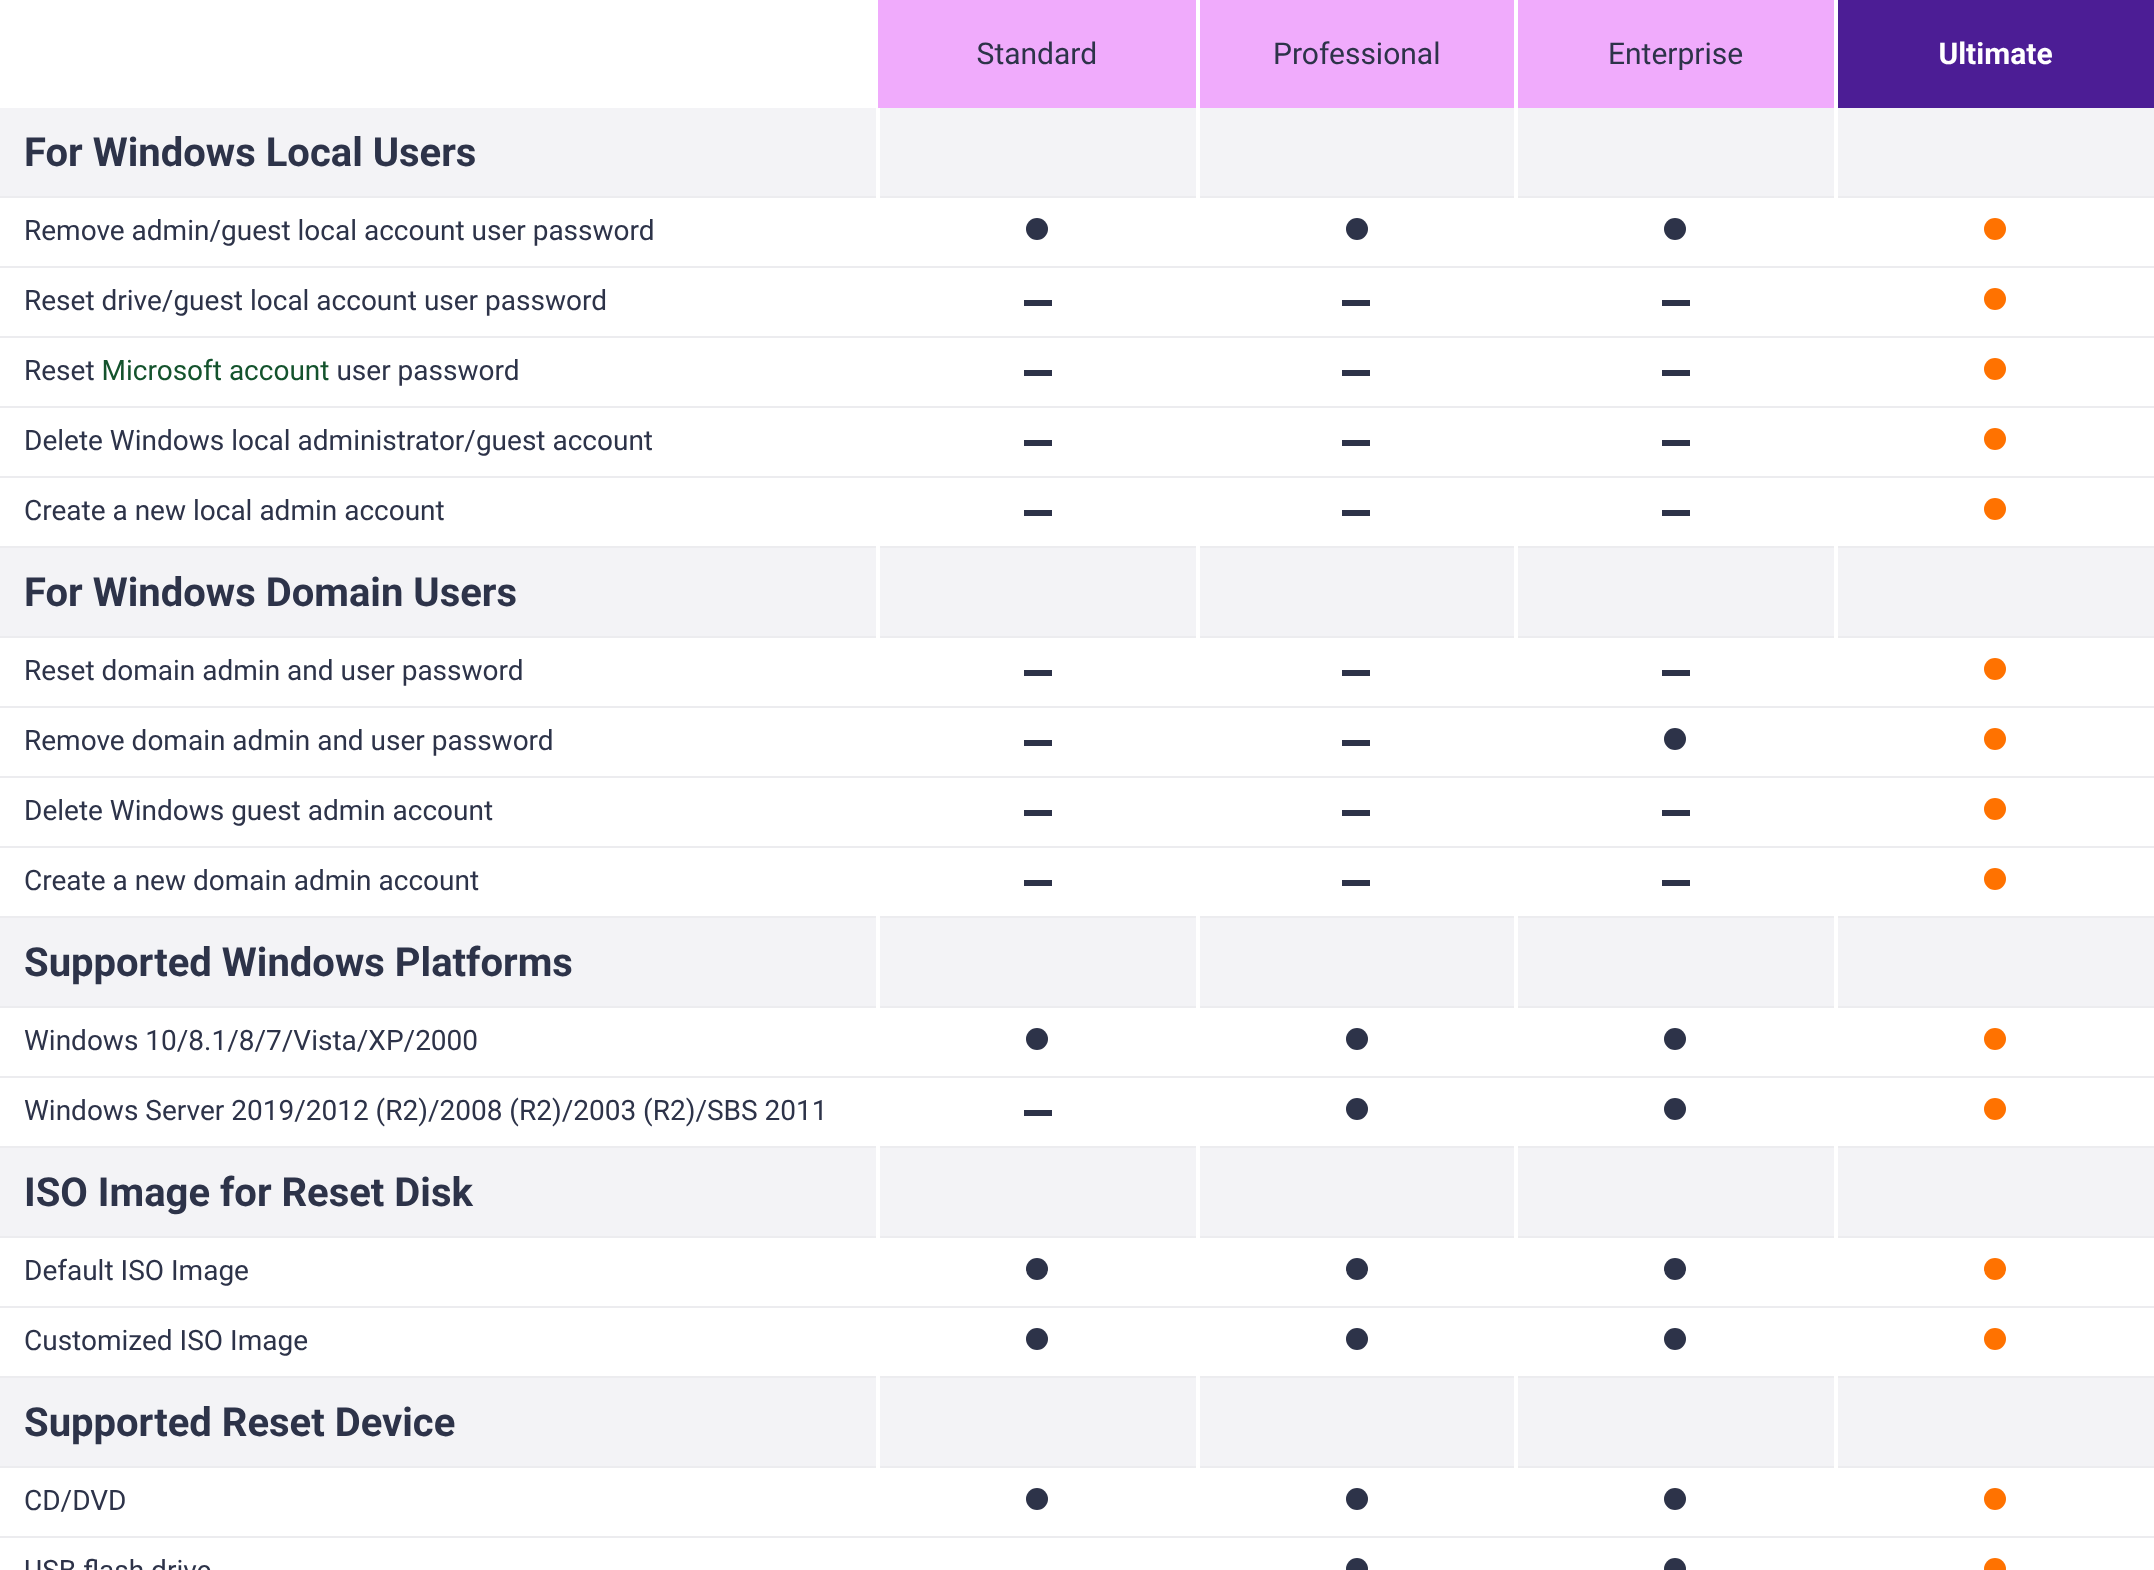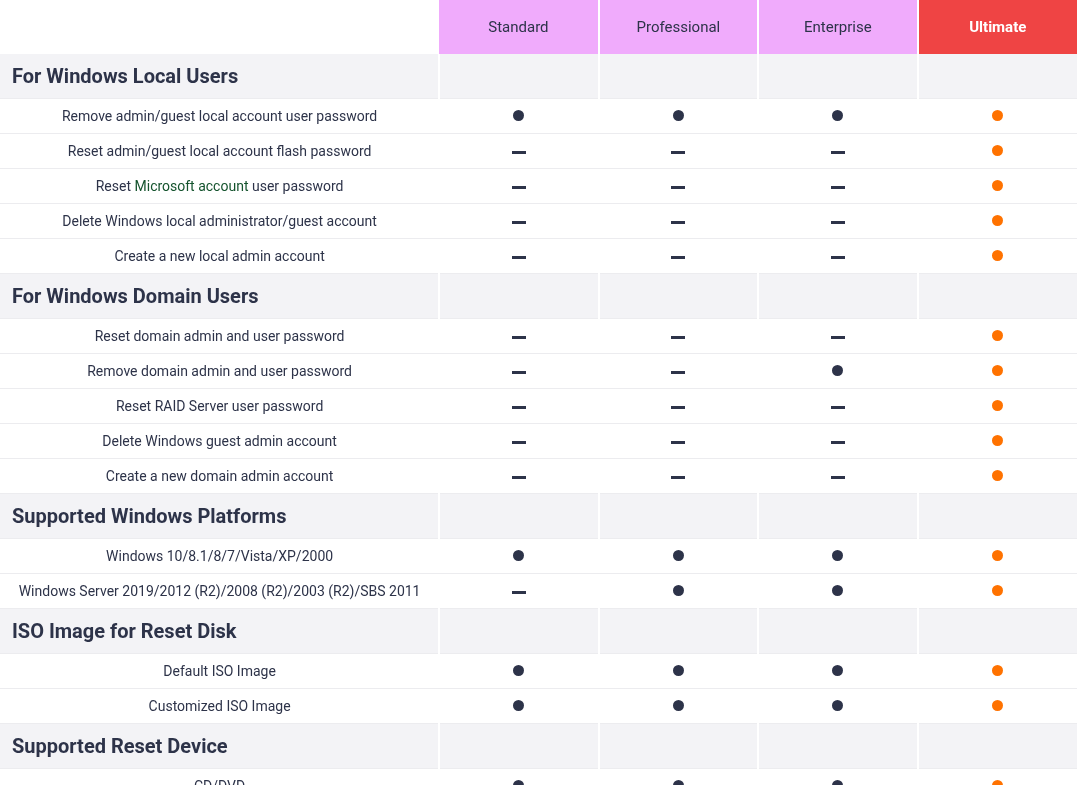--- a/index.html
+++ b/index.html
@@ -25,21 +25,21 @@
     font-size: 15px;
     padding: 18px 0;
     text-align: center;
     border-right: 2px solid #fff;
   }
   thead th:first-child {
     background: #fff;
     border-right: none;
   }
   thead th.highlight {
-    background: #ef4444;
+    background: #4c1d95;
     color: #fff;
     font-weight: 700;
     border-right: none;
   }
 
   tbody tr { border-bottom: 1px solid #ececef; }
 
   td.section {
     background: #f3f3f6;
     font-weight: 700;
@@ -47,21 +47,21 @@
     padding: 10px 12px;
     font-size: 20px;
   }
   tr.section-row td.plan-section {
     background: #f3f3f6;
     border-left: 2px solid #fff;
   }
 
   td.feature {
     padding: 9px 12px;
-    text-align: center;
+    text-align: left;
     color: #2d3349;
     font-size: 14px;
   }
   td.feature .link {
     color: #14532d;
   }
   td.mark {
     text-align: center;
     vertical-align: middle;
     padding: 9px 0;
@@ -114,21 +114,21 @@
         <td class="plan-section"></td>
       </tr>
       <tr>
         <td class="feature">Remove admin/guest local account user password</td>
         <td class="mark"><span class="dot"></span></td>
         <td class="mark"><span class="dot"></span></td>
         <td class="mark"><span class="dot"></span></td>
         <td class="mark"><span class="dot orange"></span></td>
       </tr>
       <tr>
-        <td class="feature">Reset admin/guest local account flash password</td>
+        <td class="feature">Reset drive/guest local account user password</td>
         <td class="mark"><span class="dash"></span></td>
         <td class="mark"><span class="dash"></span></td>
         <td class="mark"><span class="dash"></span></td>
         <td class="mark"><span class="dot orange"></span></td>
       </tr>
       <tr>
         <td class="feature">Reset <span class="link">Microsoft account</span> user password</td>
         <td class="mark"><span class="dash"></span></td>
         <td class="mark"><span class="dash"></span></td>
         <td class="mark"><span class="dash"></span></td>
@@ -160,27 +160,20 @@
         <td class="mark"><span class="dash"></span></td>
         <td class="mark"><span class="dash"></span></td>
         <td class="mark"><span class="dash"></span></td>
         <td class="mark"><span class="dot orange"></span></td>
       </tr>
       <tr>
         <td class="feature">Remove domain admin and user password</td>
         <td class="mark"><span class="dash"></span></td>
         <td class="mark"><span class="dash"></span></td>
         <td class="mark"><span class="dot"></span></td>
-        <td class="mark"><span class="dot orange"></span></td>
-      </tr>
-      <tr>
-        <td class="feature">Reset RAID Server user password</td>
-        <td class="mark"><span class="dash"></span></td>
-        <td class="mark"><span class="dash"></span></td>
-        <td class="mark"><span class="dash"></span></td>
         <td class="mark"><span class="dot orange"></span></td>
       </tr>
       <tr>
         <td class="feature">Delete Windows guest admin account</td>
         <td class="mark"><span class="dash"></span></td>
         <td class="mark"><span class="dash"></span></td>
         <td class="mark"><span class="dash"></span></td>
         <td class="mark"><span class="dot orange"></span></td>
       </tr>
       <tr>

